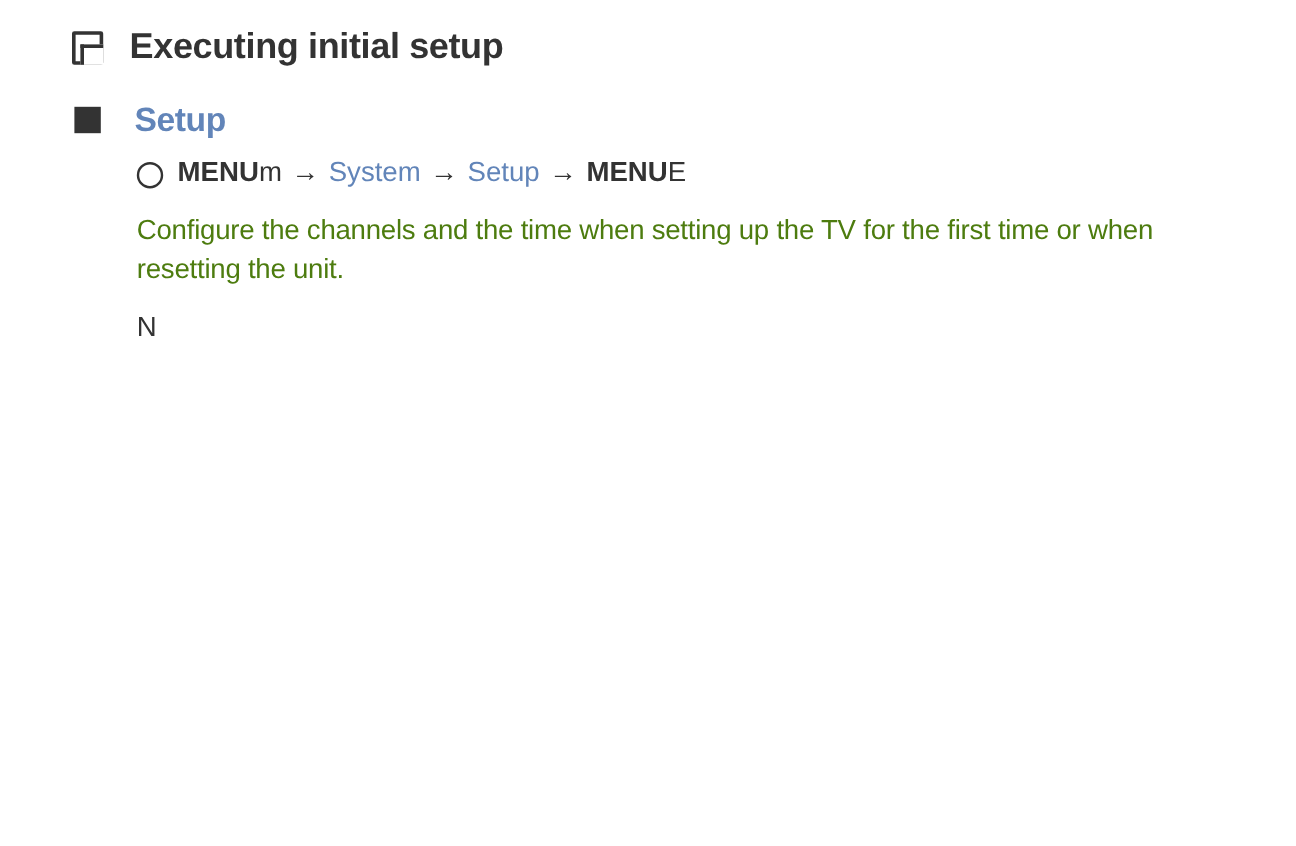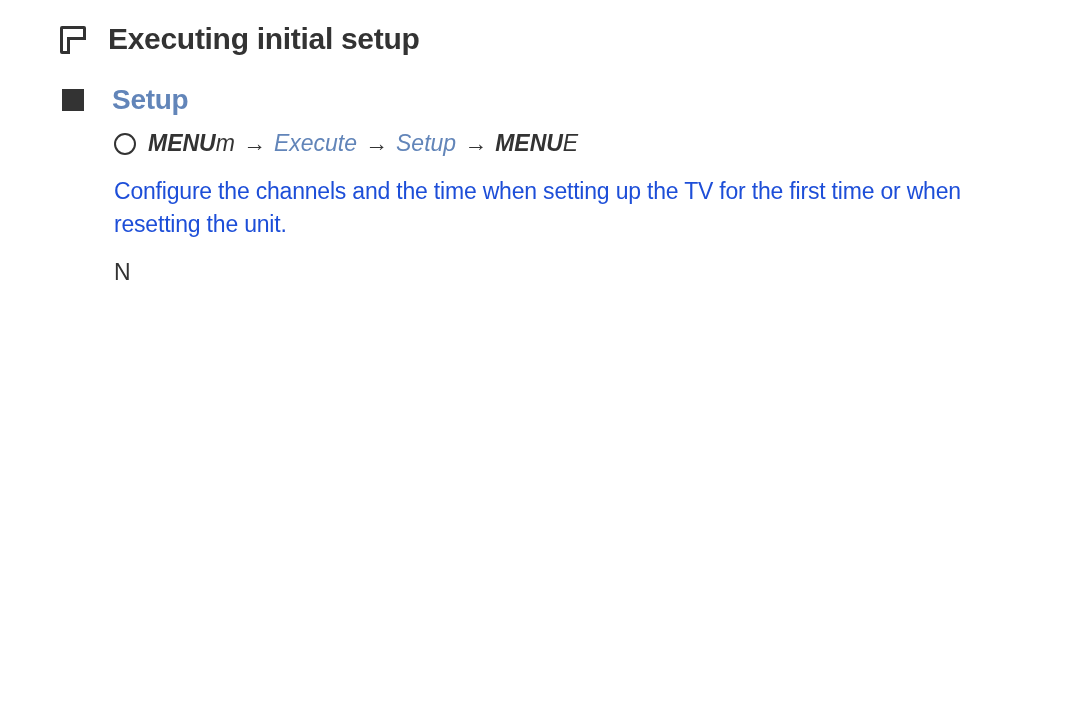--- a/index.html
+++ b/index.html
@@ -65,24 +65,23 @@
       font-size: 28px;
       font-weight: bold;
       color: #6285b9;
       letter-spacing: -0.3px;
     }
     .content-block {
       padding-left: 54px;
     }
     .nav-row {
       display: flex;
-      align-items: center;
+      align-items: flex-end;
       gap: 12px;
       margin-bottom: 18px;
-      font-style: italic;
     }
     .circle-bullet {
       width: 22px;
       height: 22px;
       border: 2.5px solid #333333;
       border-radius: 50%;
       flex-shrink: 0;
     }
     .nav-path {
       font-size: 23px;
@@ -103,21 +102,21 @@
       color: #333333;
       margin: 0 8px;
     }
     .nav-link {
       color: #6285b9;
       font-weight: normal;
     }
     .body-text {
       font-size: 23px;
       line-height: 1.45;
-      color: #1d4ed8;
+      color: #4d7c0f;
       letter-spacing: -0.2px;
       margin-bottom: 14px;
     }
     .note-row {
       display: flex;
       align-items: flex-start;
       gap: 14px;
       font-size: 23px;
       line-height: 1.4;
       color: #333333;
@@ -143,21 +142,21 @@
 </div>
 
 <div class="content-block">
 
   <div class="nav-row">
     <div class="circle-bullet"></div>
     <div class="nav-path">
       <span class="nav-strong">MENU</span>
         <span class="nav-small">m</span>
       <span class="nav-arrow">→</span>
-      <span class="nav-link">Execute</span>
+      <span class="nav-link">System</span>
       <span class="nav-arrow">→</span>
       <span class="nav-link">Setup</span>
       <span class="nav-arrow">→</span>
       <span class="nav-strong">MENU</span>
         <span class="nav-small">E</span>
     </div>
   </div>
 
   <div class="body-text">Configure the channels and the time when setting up the TV for the first time or when resetting the unit.</div>
 

